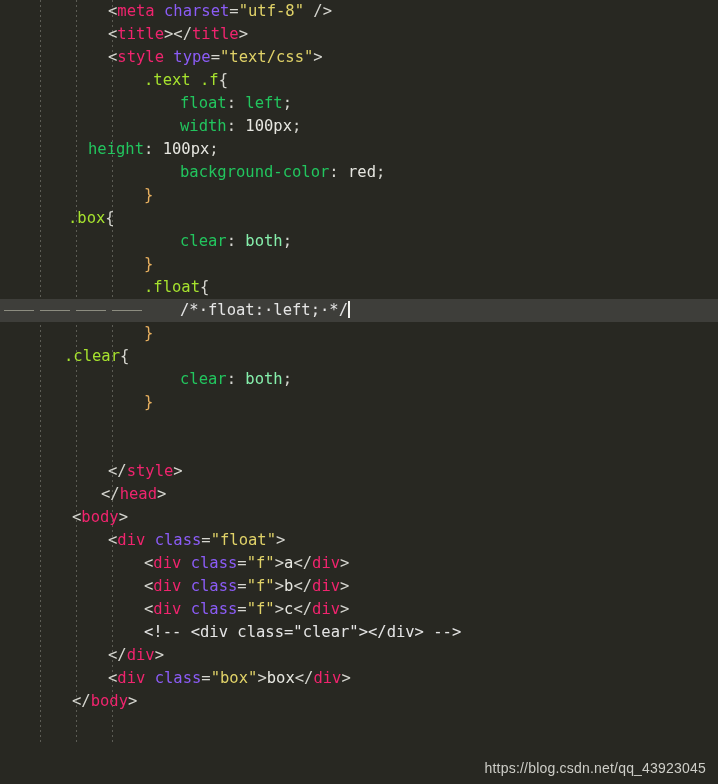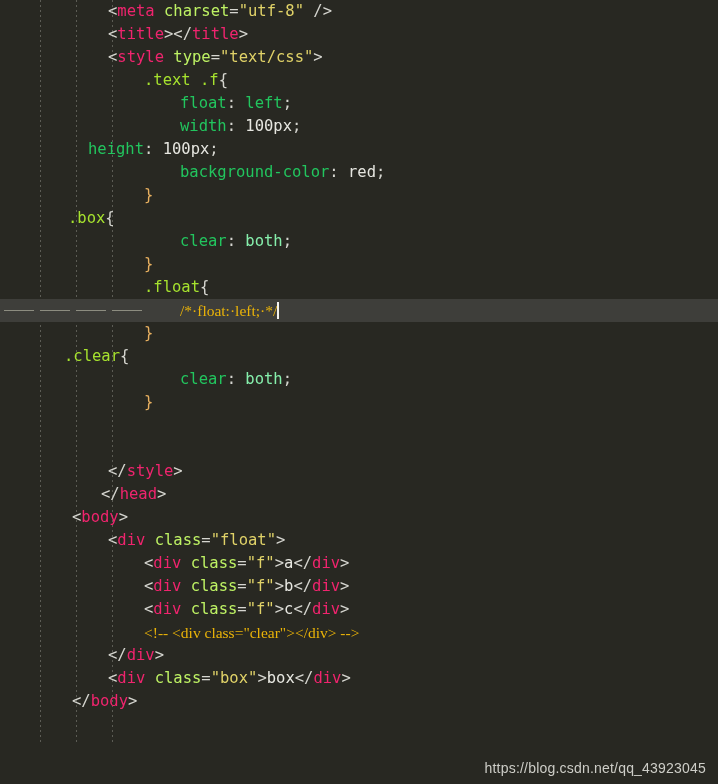--- a/index.html
+++ b/index.html
@@ -88,28 +88,28 @@
     width: 2px;
     height: 17px;
     background: #f2f2ee;
     vertical-align: -3px;
     margin-left: 0px;
   }
 
   
   .punc   { color: #d6d6d0; }  
   .tag    { color: #f0246e; }  
-  .attr   { color: #bef264; text-align: center; }  
+  .attr   { color: #8b5cf6; text-align: center; }  
   .str    { color: #e0d268; }  
   .sel    { color: #a6e22e; }  
   .prop   { color: #22c55e; }  
   .val    { color: #e6e6e0; }  
   .kw     { color: #86efac; text-align: center; }  
   .brace  { color: #e8b060; }  
-  .cmt    { color: #eab308; font-family: Liberation Serif, serif; }  
+  .cmt    { color: #e5e5e5; }  
   .text   { color: #e8e8e2; }  
 
   #watermark {
     position: absolute;
     right: 12px;
     bottom: 8px;
     font-family: "Liberation Sans", sans-serif;
     font-size: 14px;
     color: #cdcdc7;
     letter-spacing: 0.2px;

